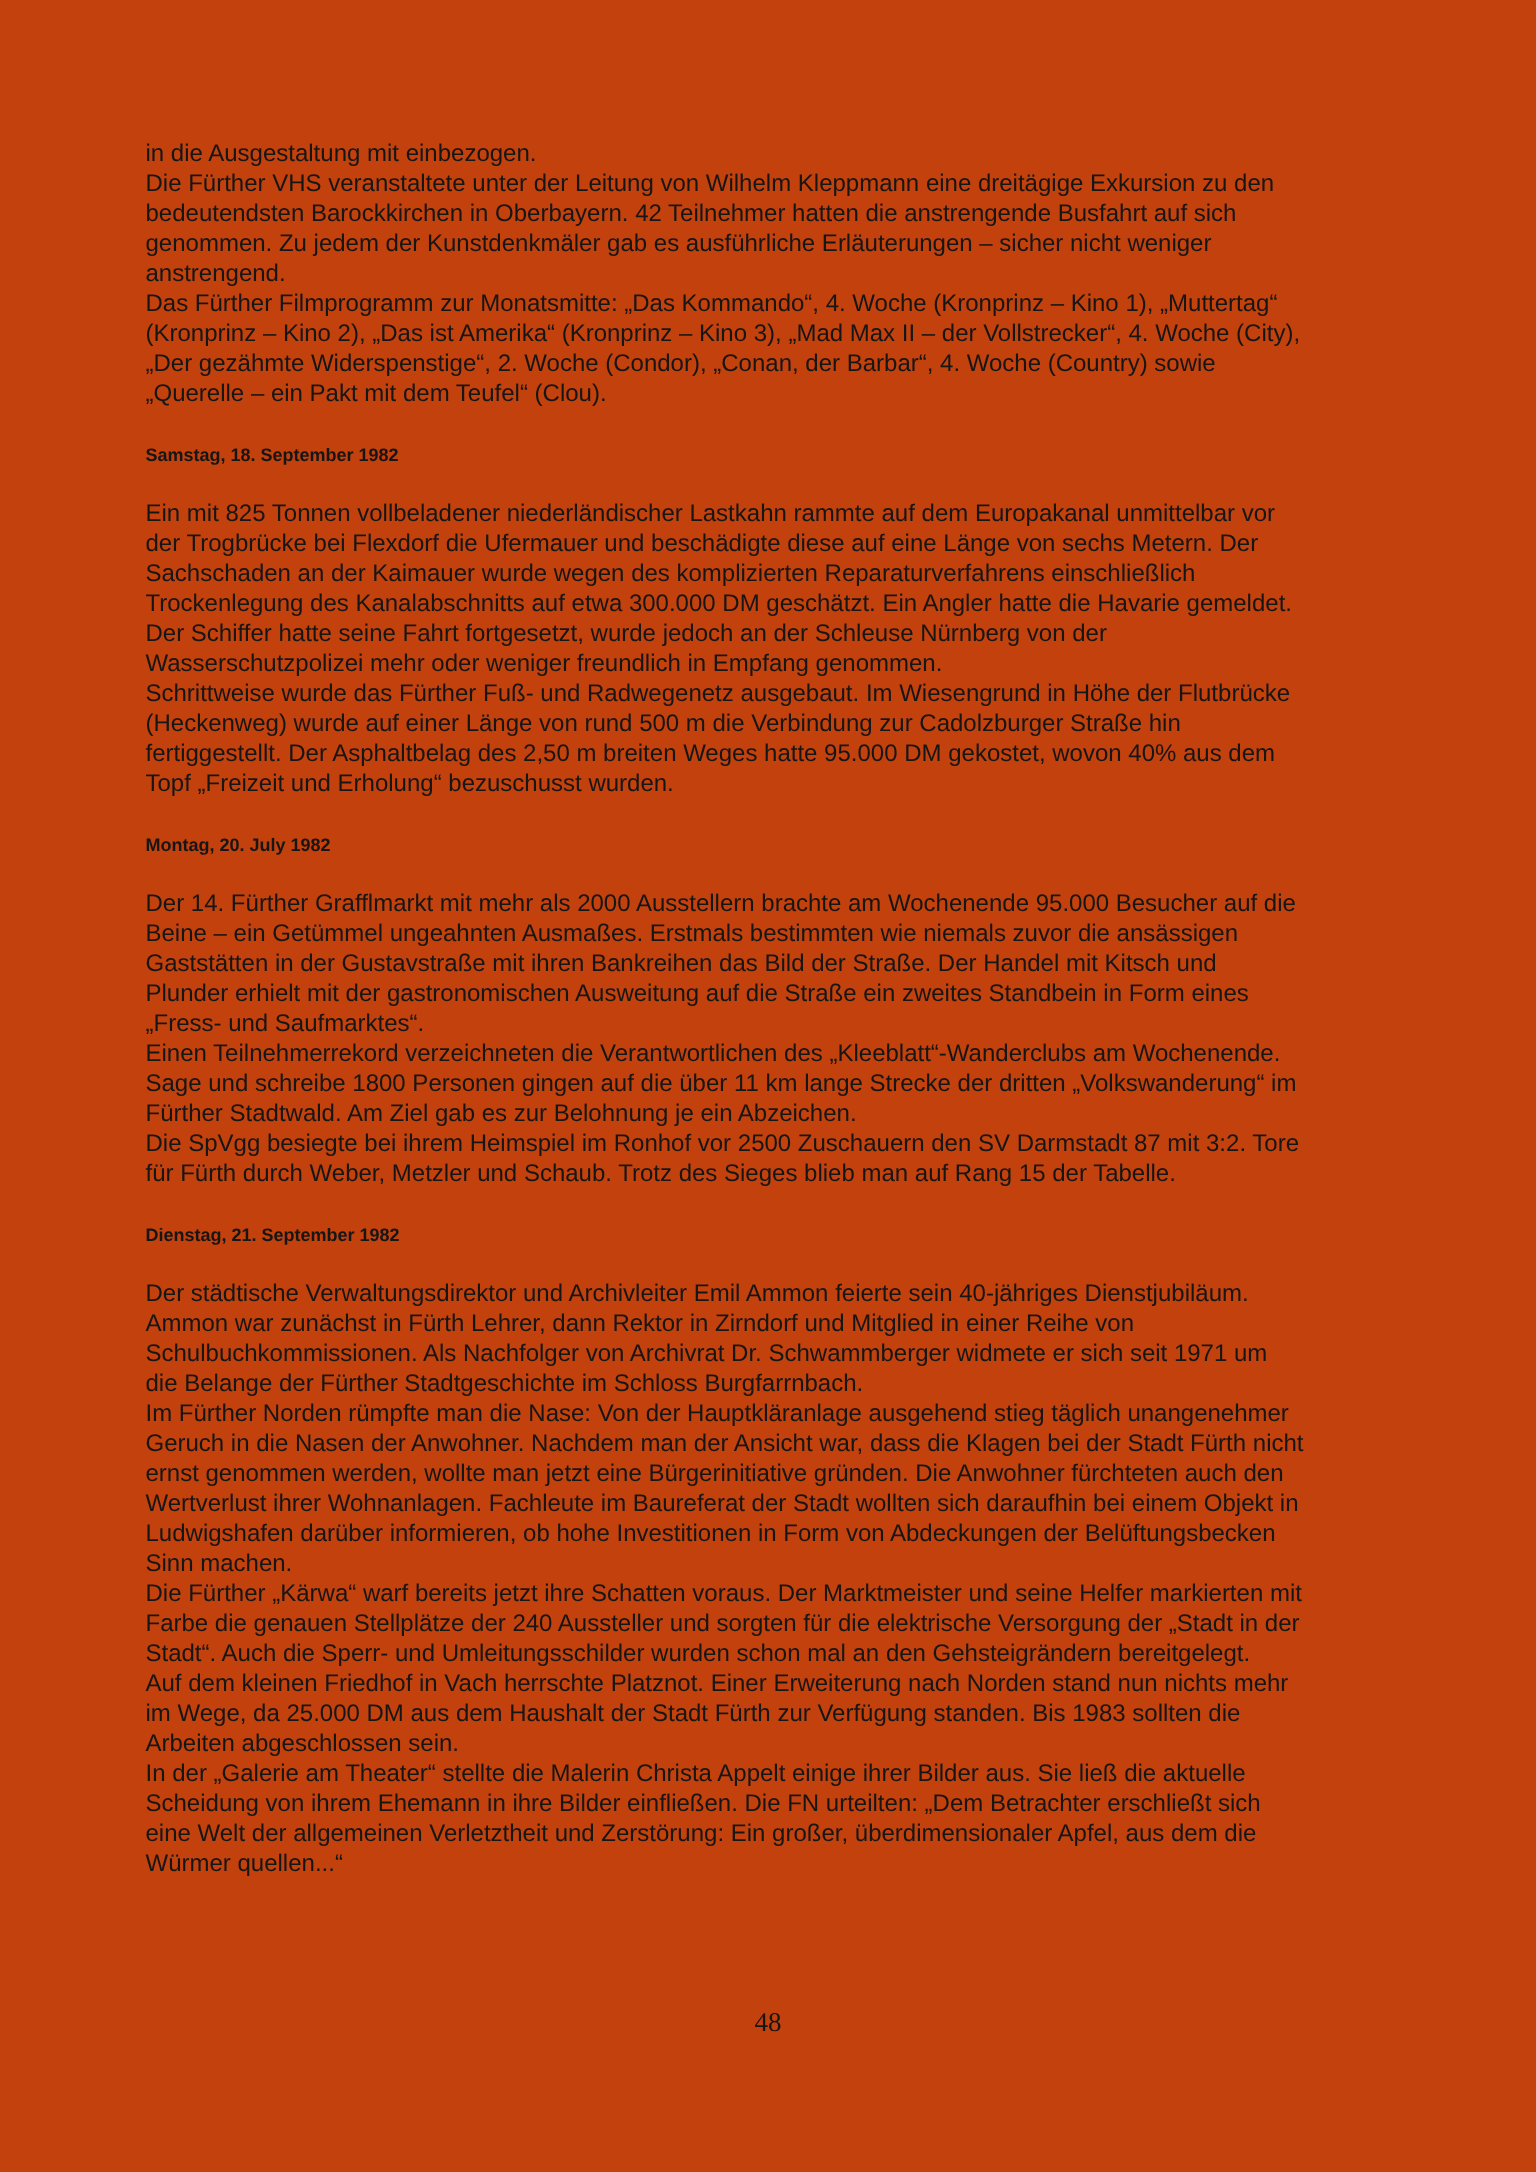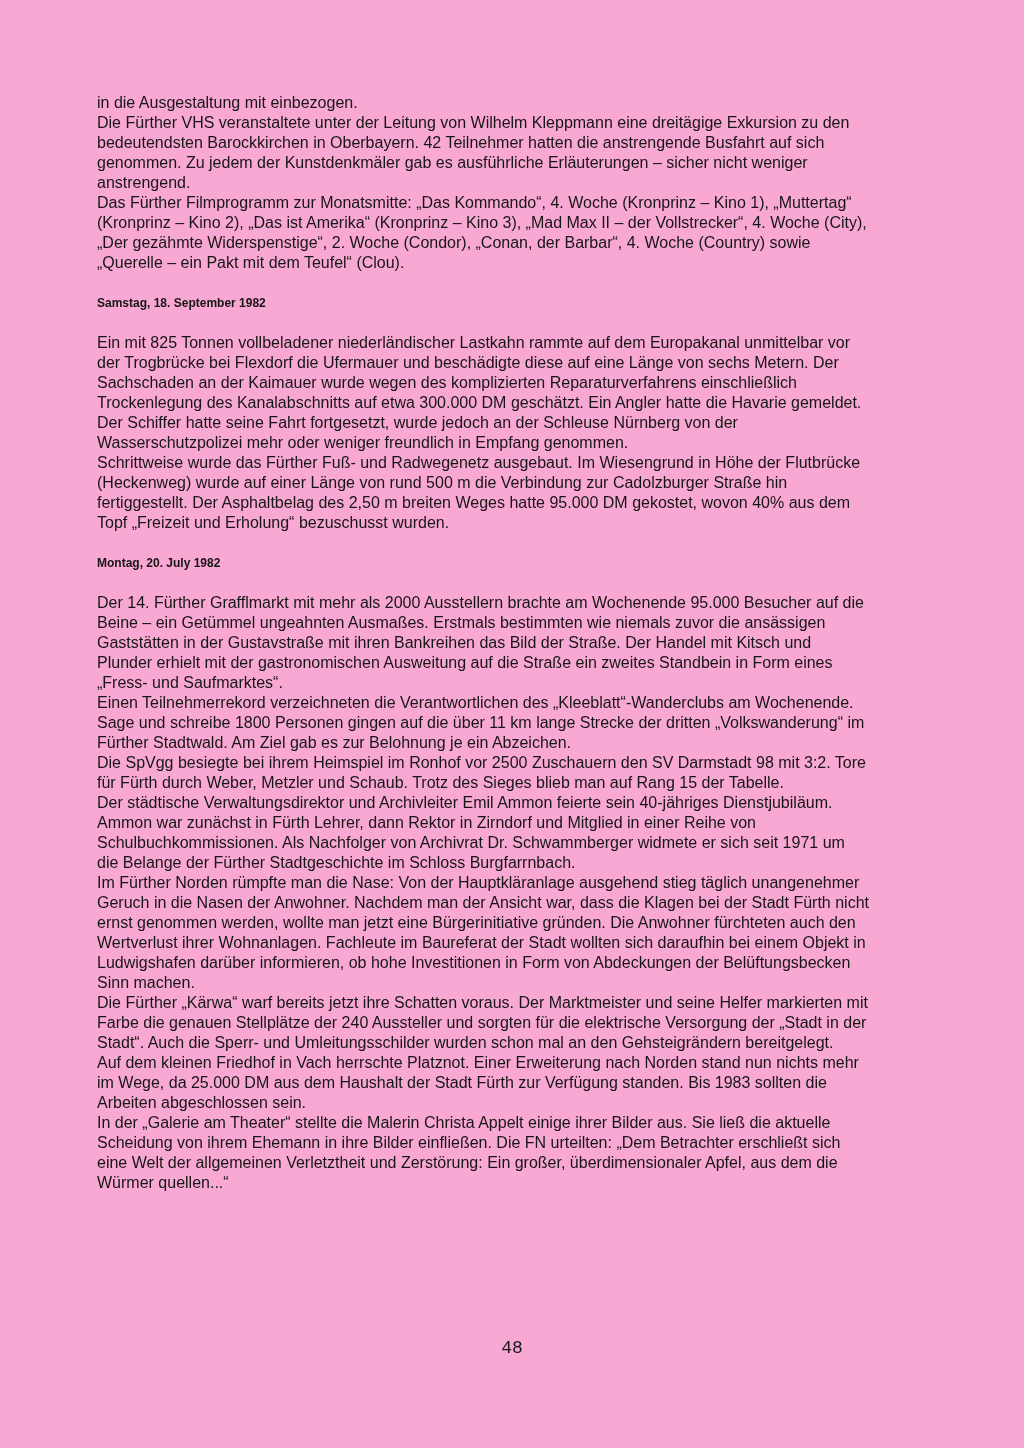--- a/index.html
+++ b/index.html
@@ -4,21 +4,21 @@
 <style>
   html, body {
     margin: 0;
     padding: 0;
     background: #ffffff;
   }
   .page {
     position: relative;
     width: 1024px;
     height: 1448px;
-    background: #f9a8d4;
+    background: #c2410c;
     overflow: hidden;
   }
   .content {
     position: absolute;
     left: 97px;
     top: 93px;
     width: 880px;
     font-family: "Liberation Sans", sans-serif;
     font-size: 16px;
     line-height: 20px;
@@ -35,21 +35,21 @@
     line-height: 20px;
     font-weight: bold;
     color: #161616;
   }
   .page-number {
     position: absolute;
     left: 0;
     top: 1337px;
     width: 100%;
     text-align: center;
-    font-family: Liberation Mono, monospace;
+    font-family: Liberation Serif, serif;
     font-size: 18px;
     line-height: 22px;
     color: #161616;
   }
 </style>
 </head>
 <body>
 
 <div class="page">
   <main class="content">
@@ -83,25 +83,26 @@
     <section class="sec">
       <h2 class="heading">Montag, 20. July 1982</h2>
       <p class="para">Der 14. Fürther Grafflmarkt mit mehr als 2000 Ausstellern brachte am Wochenende 95.000 Besucher auf die
 Beine – ein Getümmel ungeahnten Ausmaßes. Erstmals bestimmten wie niemals zuvor die ansässigen
 Gaststätten in der Gustavstraße mit ihren Bankreihen das Bild der Straße. Der Handel mit Kitsch und
 Plunder erhielt mit der gastronomischen Ausweitung auf die Straße ein zweites Standbein in Form eines
 „Fress- und Saufmarktes“.</p>
       <p class="para">Einen Teilnehmerrekord verzeichneten die Verantwortlichen des „Kleeblatt“-Wanderclubs am Wochenende.
 Sage und schreibe 1800 Personen gingen auf die über 11 km lange Strecke der dritten „Volkswanderung“ im
 Fürther Stadtwald. Am Ziel gab es zur Belohnung je ein Abzeichen.</p>
-      <p class="para">Die SpVgg besiegte bei ihrem Heimspiel im Ronhof vor 2500 Zuschauern den SV Darmstadt 98 mit 3:2. Tore
+      <p class="para">Die SpVgg besiegte bei ihrem Heimspiel im Ronhof vor 2500 Zuschauern den SV Darmstadt 87 mit 3:2. Tore
 für Fürth durch Weber, Metzler und Schaub. Trotz des Sieges blieb man auf Rang 15 der Tabelle.</p>
     </section>
 
     <section class="sec">
+      <h2 class="heading">Dienstag, 21. September 1982</h2>
       <p class="para">Der städtische Verwaltungsdirektor und Archivleiter Emil Ammon feierte sein 40-jähriges Dienstjubiläum.
 Ammon war zunächst in Fürth Lehrer, dann Rektor in Zirndorf und Mitglied in einer Reihe von
 Schulbuchkommissionen. Als Nachfolger von Archivrat Dr. Schwammberger widmete er sich seit 1971 um
 die Belange der Fürther Stadtgeschichte im Schloss Burgfarrnbach.</p>
       <p class="para">Im Fürther Norden rümpfte man die Nase: Von der Hauptkläranlage ausgehend stieg täglich unangenehmer
 Geruch in die Nasen der Anwohner. Nachdem man der Ansicht war, dass die Klagen bei der Stadt Fürth nicht
 ernst genommen werden, wollte man jetzt eine Bürgerinitiative gründen. Die Anwohner fürchteten auch den
 Wertverlust ihrer Wohnanlagen. Fachleute im Baureferat der Stadt wollten sich daraufhin bei einem Objekt in
 Ludwigshafen darüber informieren, ob hohe Investitionen in Form von Abdeckungen der Belüftungsbecken
 Sinn machen.</p>

